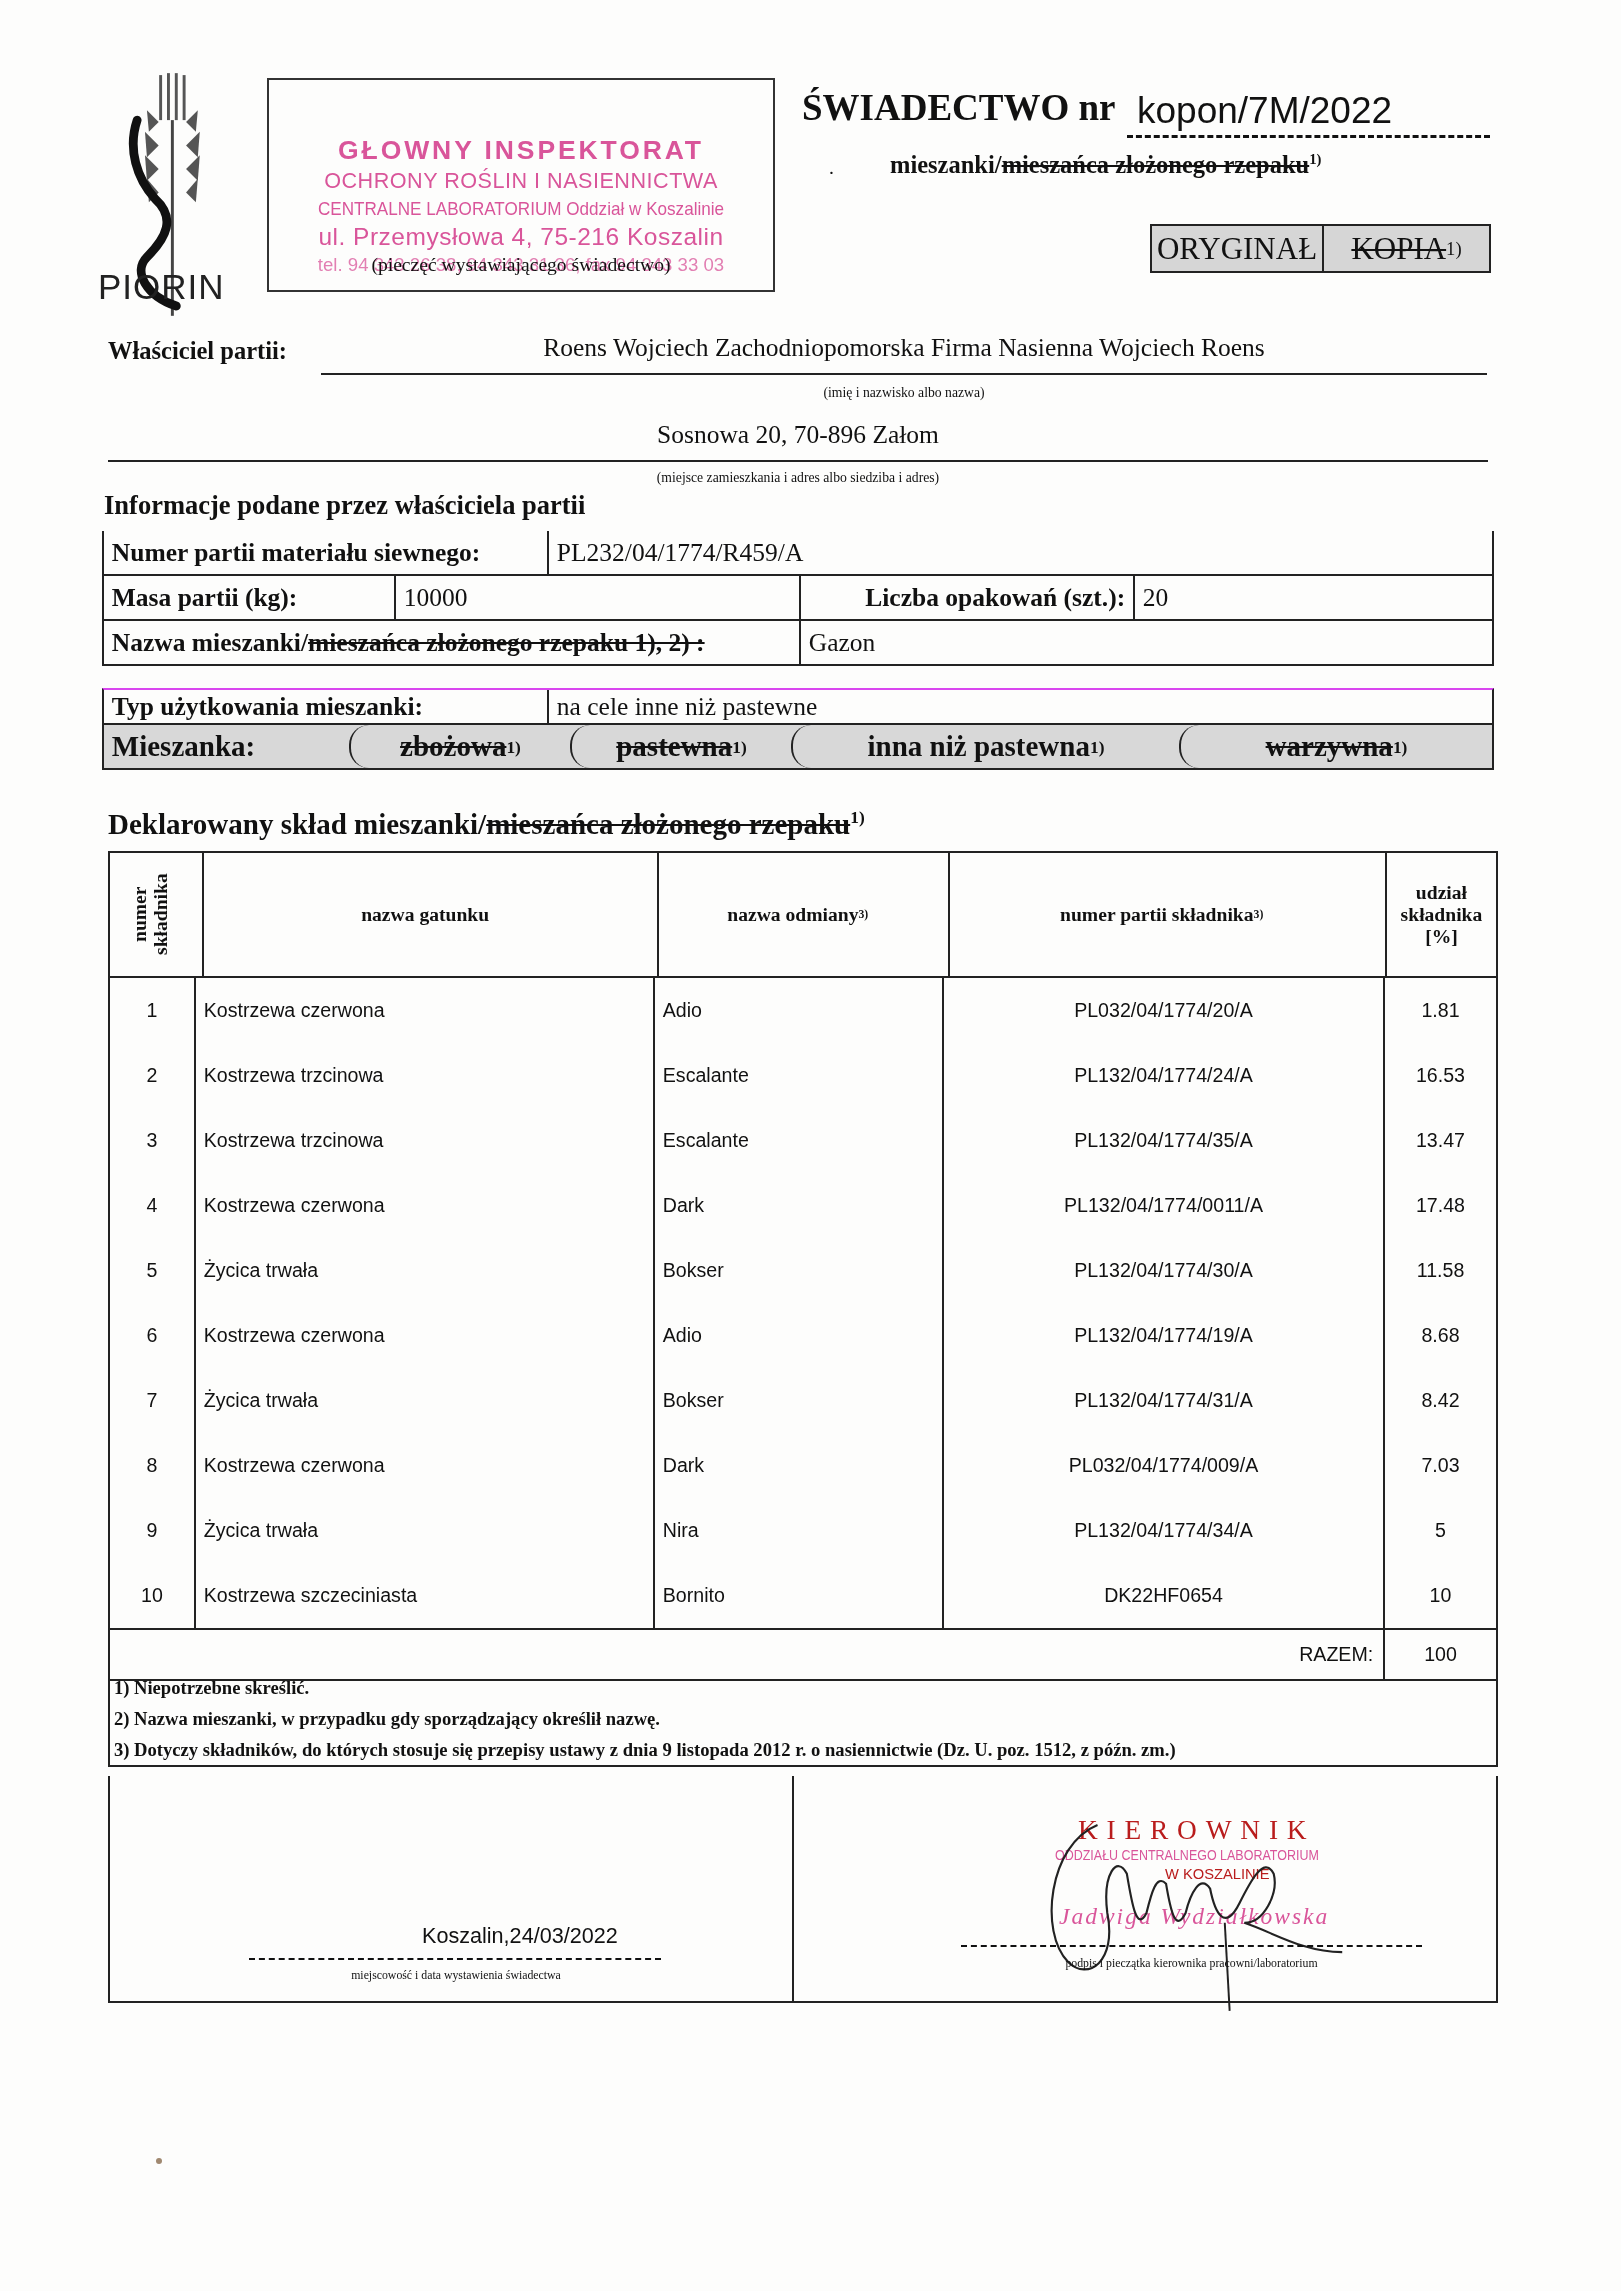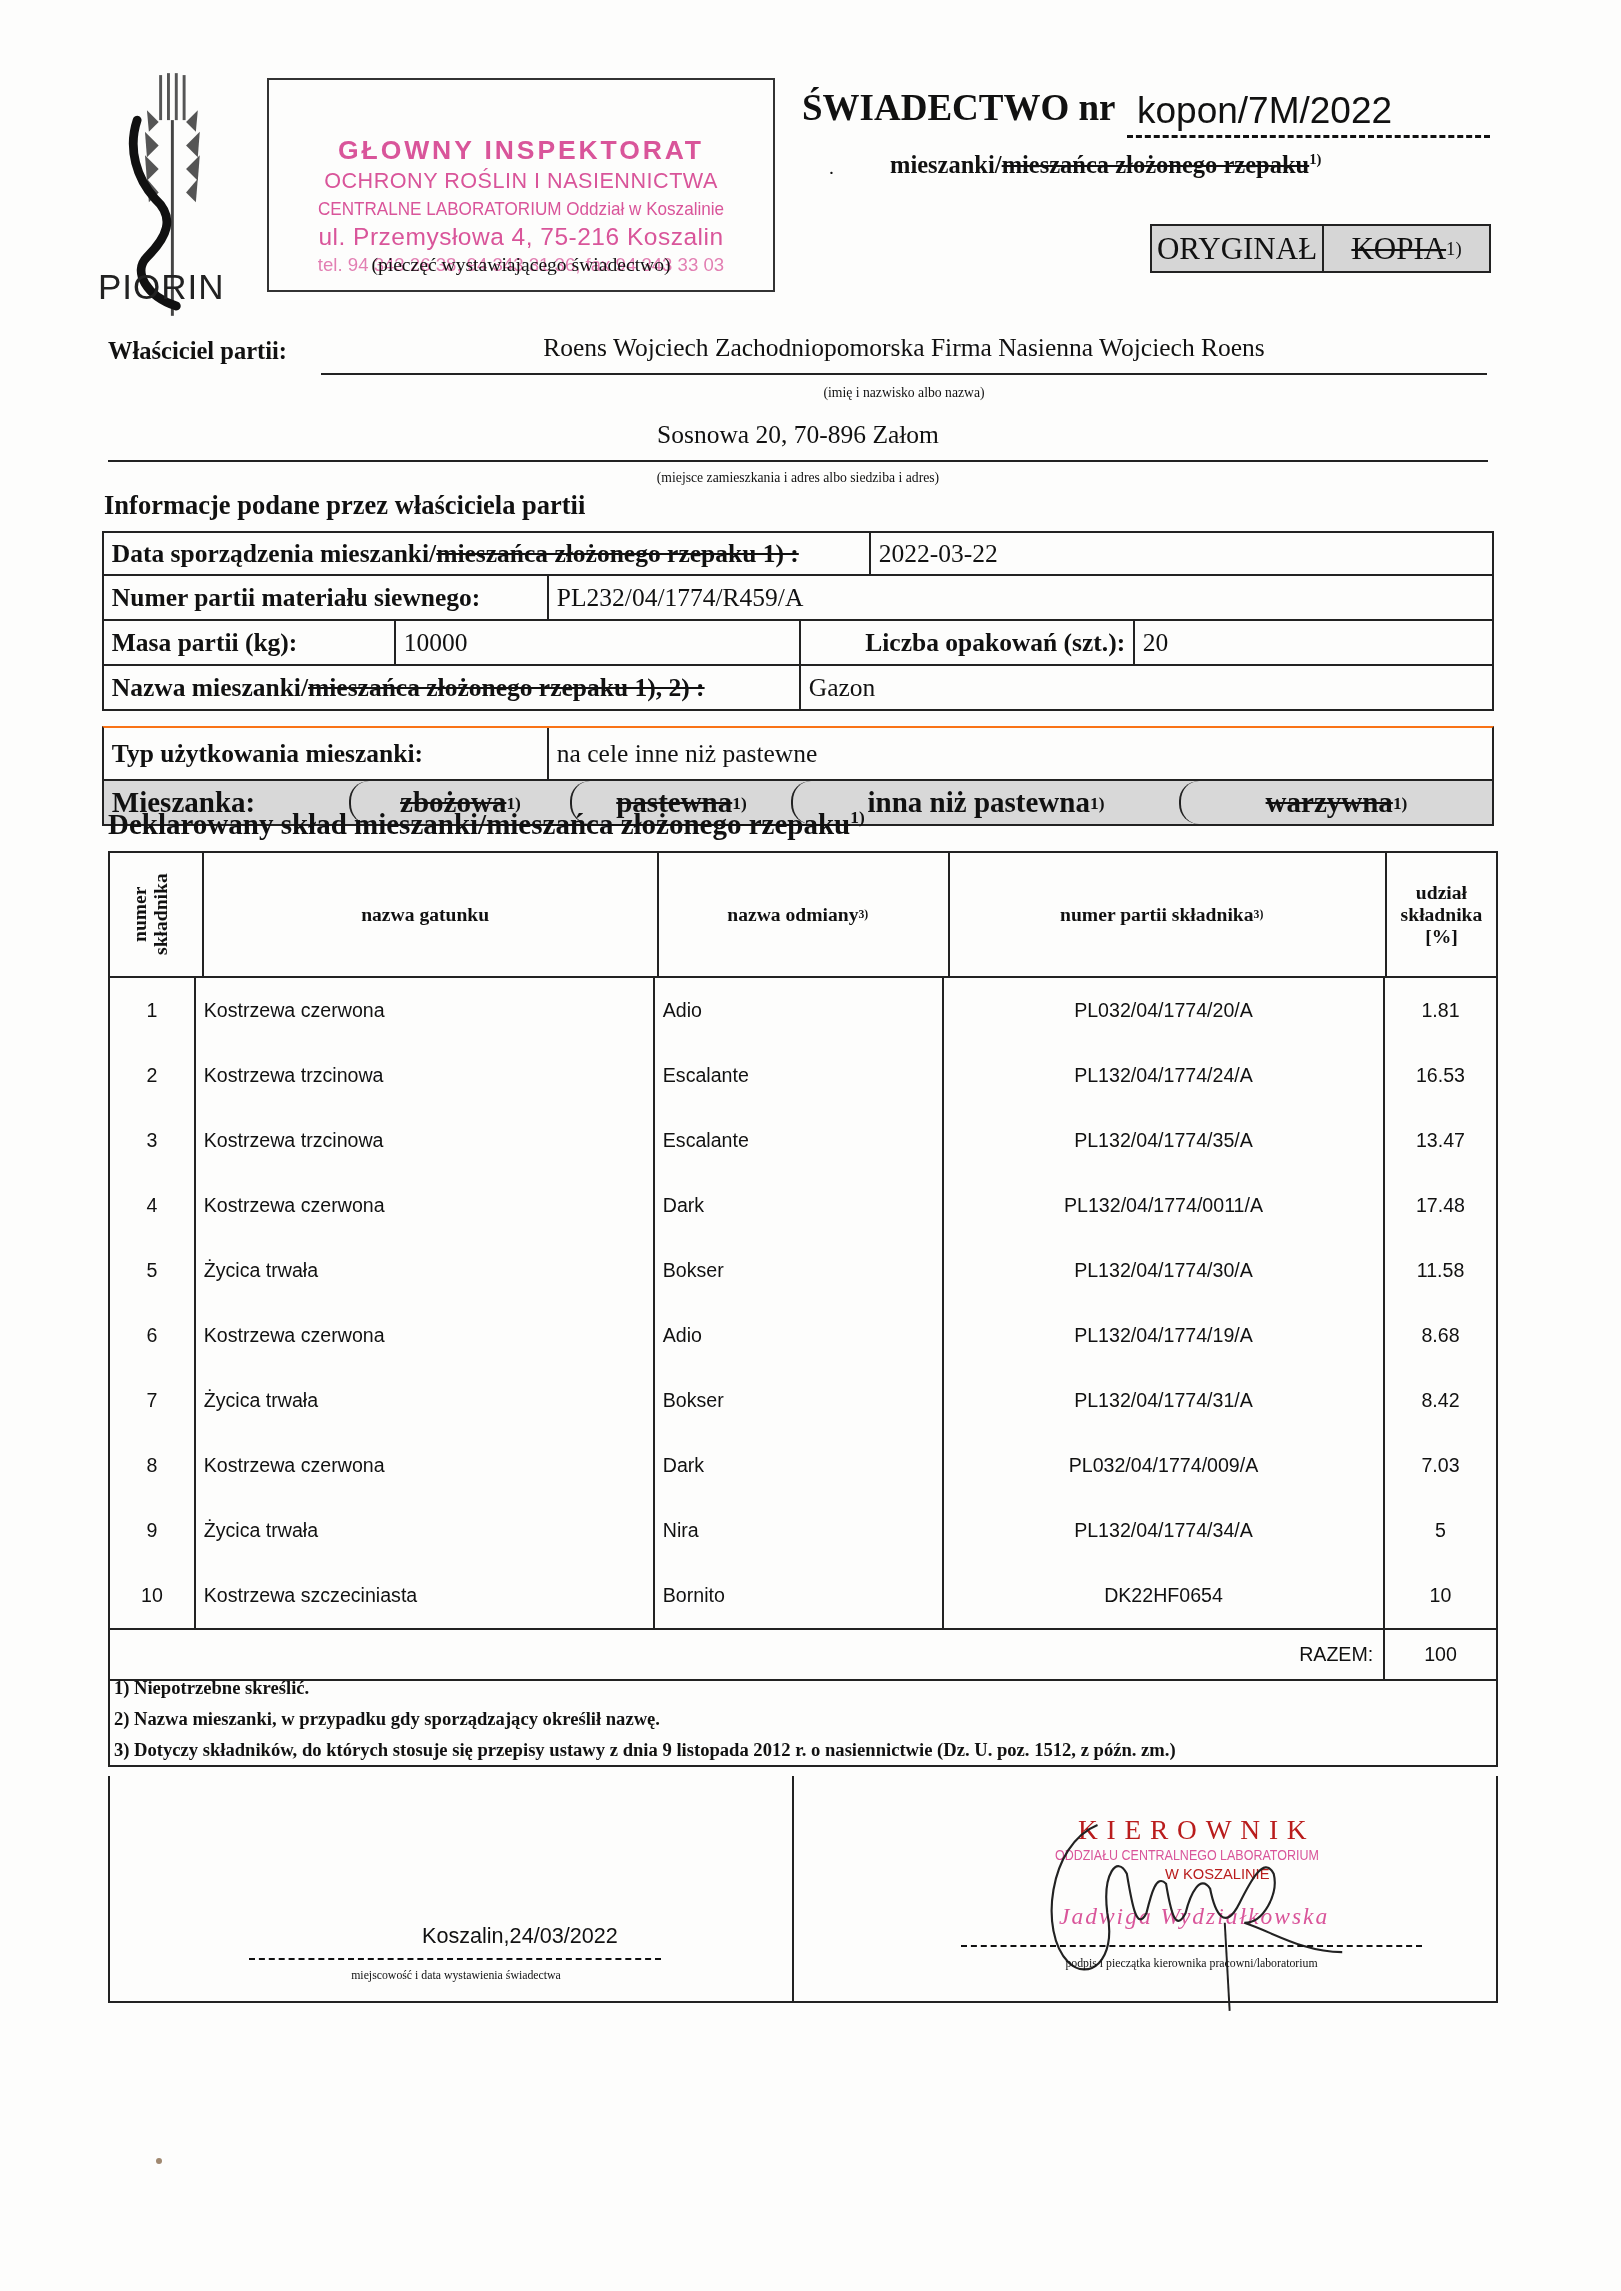--- a/index.html
+++ b/index.html
@@ -151,45 +151,38 @@
 <div class="abs owner-name">Roens Wojciech Zachodniopomorska Firma Nasienna Wojciech Roens</div>
 <div class="abs line1"></div>
 <div class="abs cap1">(imię i nazwisko albo nazwa)</div>
 <div class="abs owner-addr">Sosnowa 20, 70-896 Załom</div>
 <div class="abs line2"></div>
 <div class="abs cap2">(miejsce zamieszkania i adres albo siedziba i adres)</div>
 
 <div class="abs info-title">Informacje podane przez właściciela partii</div>
 
 <div class="abs info">
-  <div class="irow first">
-    <div class="icell b" style="width:765px">
-      <span>Data sporządzenia mieszanki/</span>
-        <span class="strike">mieszańca złożonego rzepaku 1) :</span>
-    </div>
-    <div class="icell" style="flex:1">2022-03-22</div>
-  </div>
   <div class="irow">
     <div class="icell b" style="width:443px">Numer partii materiału siewnego:</div>
     <div class="icell" style="flex:1">PL232/04/1774/R459/A</div>
   </div>
   <div class="irow">
     <div class="icell b" style="width:290px">Masa partii (kg):</div>
     <div class="icell" style="width:405px">10000</div>
     <div class="icell b" style="width:334px; justify-content:flex-end">Liczba opakowań (szt.):</div>
     <div class="icell" style="flex:1">20</div>
   </div>
   <div class="irow">
     <div class="icell b" style="width:695px">
       <span>Nazwa mieszanki/</span>
         <span class="strike">mieszańca złożonego rzepaku 1), 2) :</span>
     </div>
     <div class="icell" style="flex:1">Gazon</div>
   </div>
-  <div class="irow" style="height:55px; margin-top:15px; border-top:2px solid #f97316">
+  <div class="irow" style="height:37px; margin-top:22px; border-top:2px solid #d946ef">
     <div class="icell b" style="width:443px">Typ użytkowania mieszanki:</div>
     <div class="icell" style="flex:1">na cele inne niż pastewne</div>
   </div>
   <div class="irow mix">
     <div class="icell b" style="width:245px">Mieszanka:</div>
     <div class="icell b" style="width:221px">
       <span class="strike">zbożowa</span>
         <sup>1)</sup>
     </div>
     <div class="icell b" style="width:221px">

